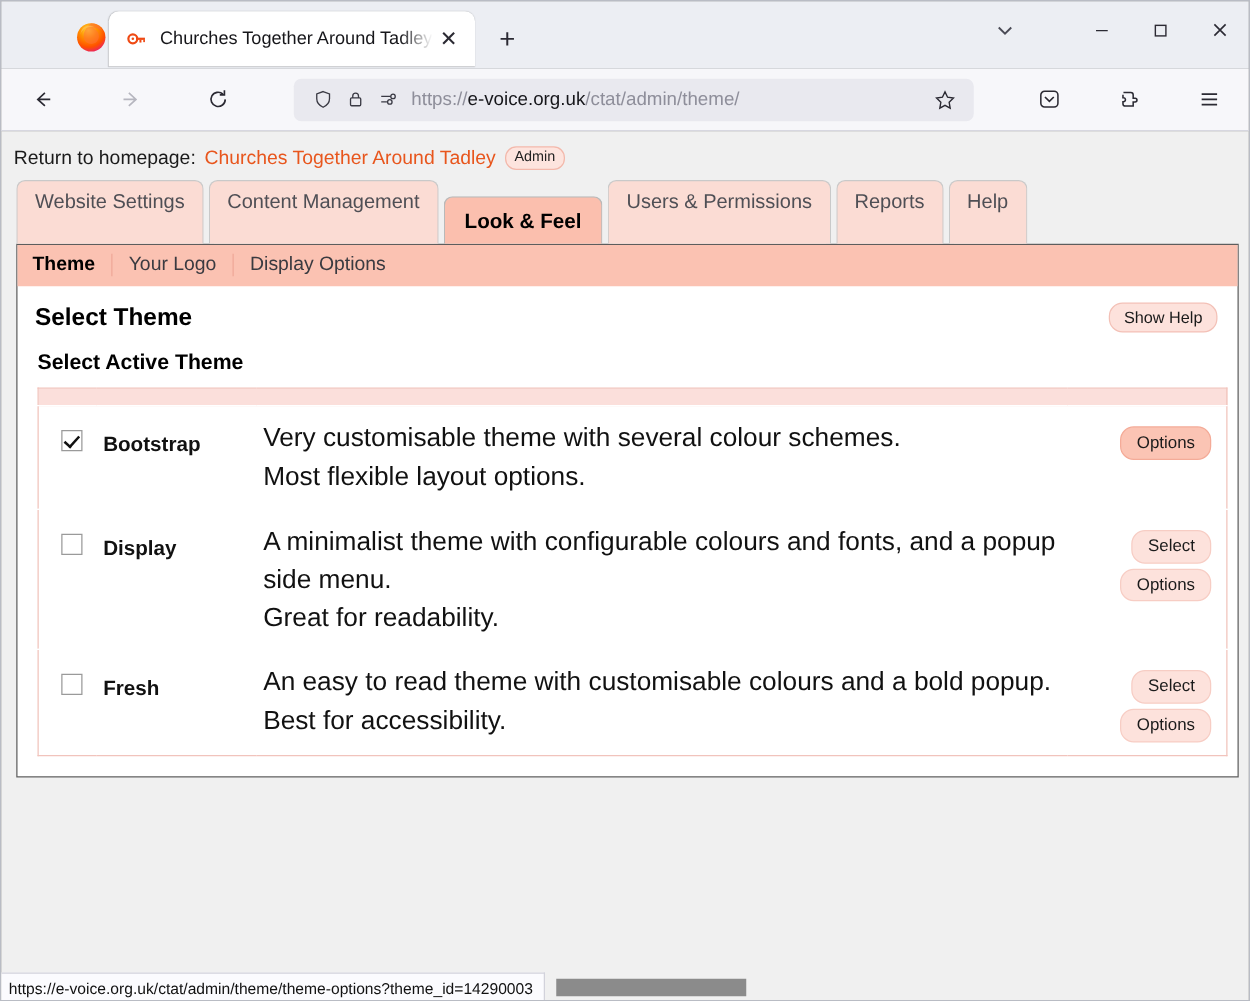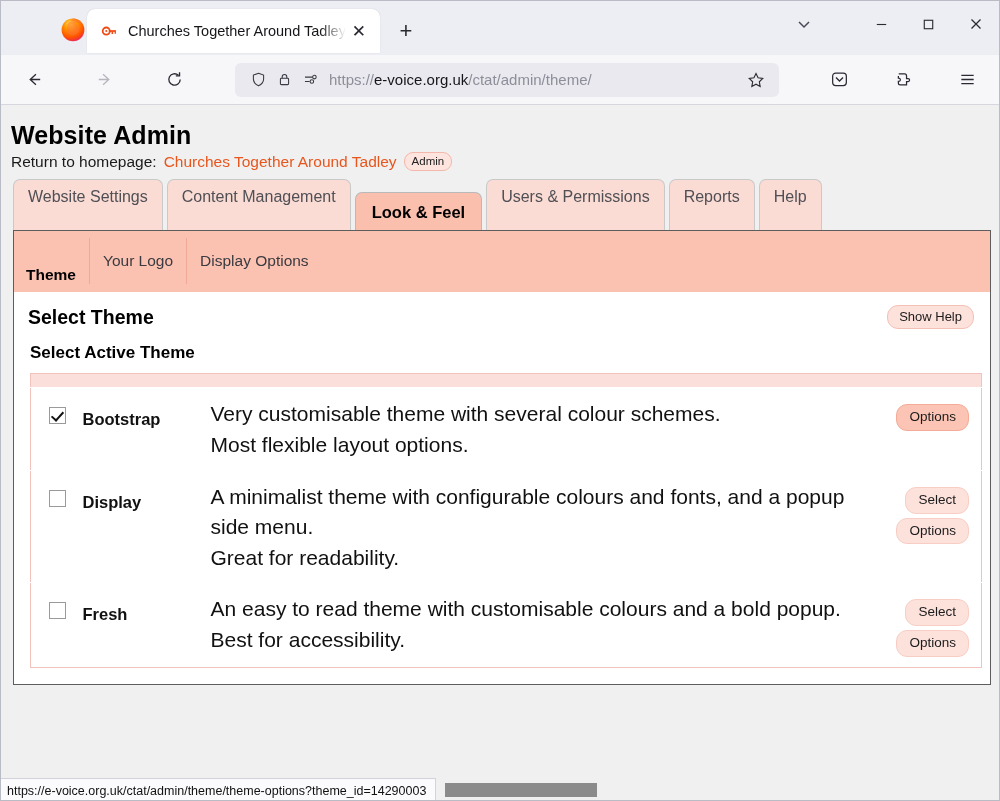--- a/index.html
+++ b/index.html
@@ -195,21 +195,21 @@
     width: 978px;
   }
   #subnav {
     background: #fbc2b2;
     padding: 7px 10px 8px 12px;
     display: flex; align-items: center;
     font-size: 15.5px;
     color: #3a3a40;
   }
   .subitem { padding: 0 13px; color: #3a3a40; }
-  .subitem:first-child { padding-left: 0; margin-top: 28px; }
+  .subitem:first-child { padding-left: 0; }
   .subitem.active { font-weight: bold; color: #000; }
   .subdiv { width: 1px; align-self: stretch; background: #f0a898; }
 
   #panel-body { padding: 10px 14px 16px 14px; }
 
   #panel-head {
     display: flex; align-items: flex-end; justify-content: space-between;
     margin-bottom: 14px;
   }
   h2#select-theme-title {
@@ -437,21 +437,20 @@
     <div class="trailbtn">
       <svg viewBox="0 0 20 20" width="19" height="19">
         <path d="M3.5 5.6h13M3.5 10h13M3.5 14.4h13" stroke="currentColor" stroke-width="1.35"></path>
       </svg>
     </div>
   </div>
 
   <div id="page">
     <div id="page-inner">
 
-      <h1 id="admin-title">Website Admin</h1>
 
       <div id="return-line">
         <span>Return to homepage:</span>
         <a id="return-link" href="#">Churches Together Around Tadley</a>
         <span id="admin-badge">Admin</span>
       </div>
 
       <div id="maintabs">
         <div class="mtab">Website Settings</div>
         <div class="mtab">Content Management</div>

